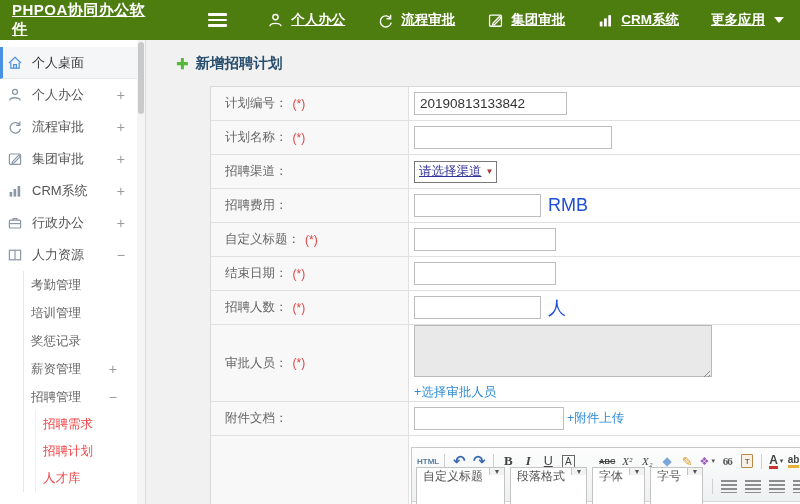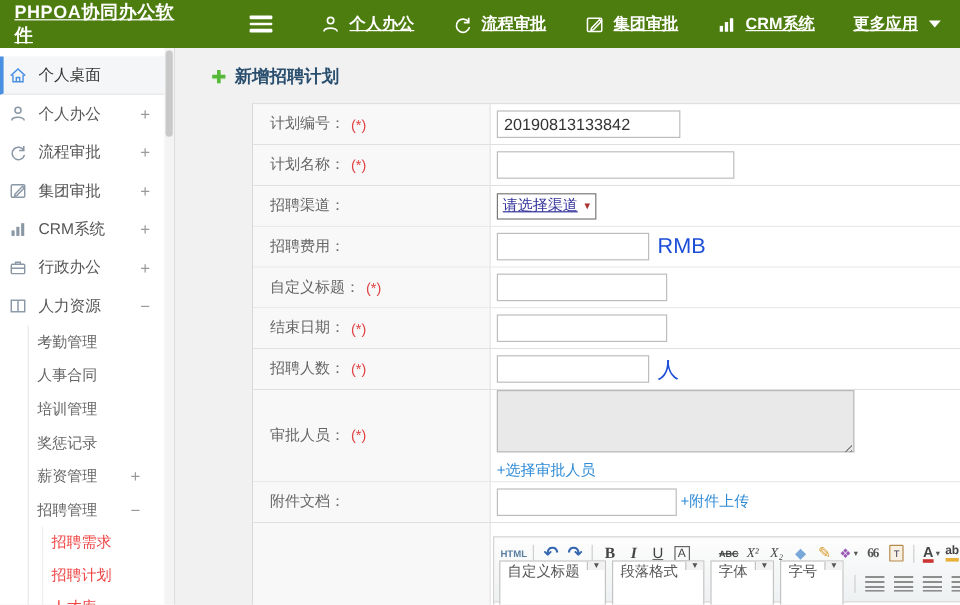--- a/index.html
+++ b/index.html
@@ -226,23 +226,20 @@
             <svg viewBox="0 0 16 16" fill="none" stroke="currentColor" stroke-width="1.2">
               <rect x="2.4" y="3.2" width="11.2" height="9.6"></rect>
               <path d="M8 3.2 V12.8"></path>
             </svg>
           </span>
           <span>人力资源</span>
           <span class="expander">−</span>
         </div>
         <div class="side-item lv1">
           <span>考勤管理</span>
-        </div>
-        <div class="side-item lv1">
-          <span>人事合同</span>
         </div>
         <div class="side-item lv1">
           <span>培训管理</span>
         </div>
         <div class="side-item lv1">
           <span>奖惩记录</span>
         </div>
         <div class="side-item lv1">
           <span>薪资管理</span>
           <span class="expander">+</span>

